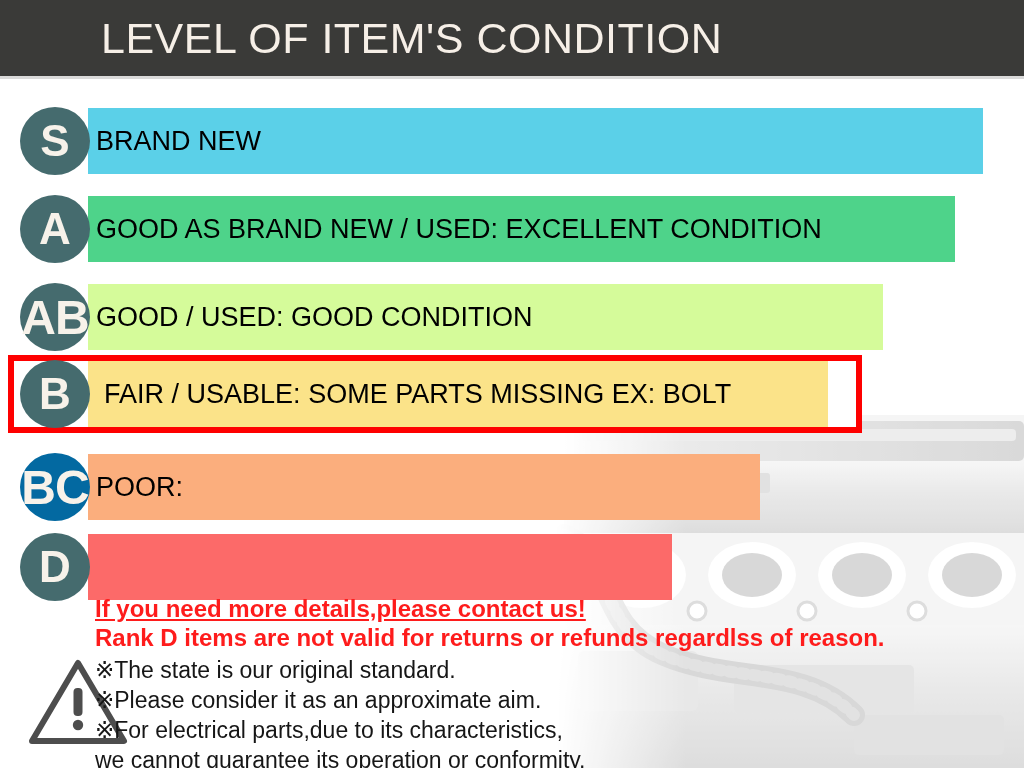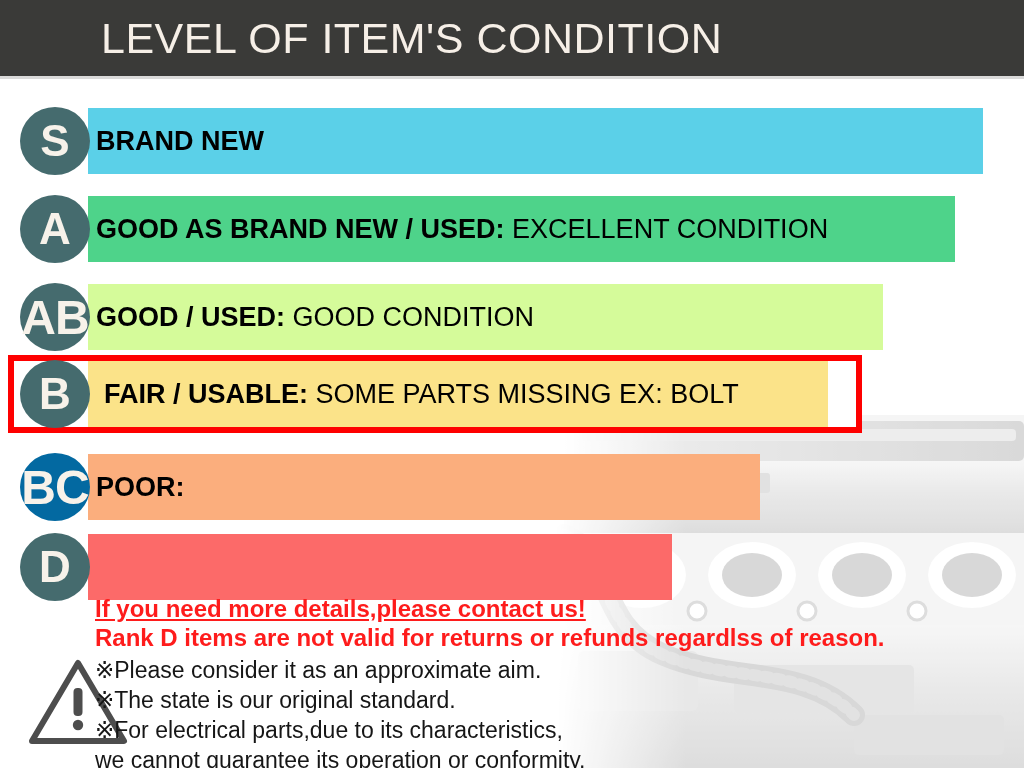--- a/index.html
+++ b/index.html
@@ -47,21 +47,21 @@
     color:#f7f2ea;font-weight:700;
     font-family:"Liberation Sans","DejaVu Sans",sans-serif;
   }
   .badge.one{font-size:44px;}
   .badge.two{font-size:48px;letter-spacing:-1px;}
   .bar-text{
     position:absolute;top:0;height:100%;
     display:flex;align-items:center;
     font-size:27px;color:#000;white-space:nowrap;
   }
-  .bar-text b{font-weight:700;margin-right:.28em;}
+  .bar-text b{font-weight:400;margin-right:.28em;}
   .bar-text span.reg{font-weight:400;}
 
   
   .highlight{
     position:absolute;left:8px;top:355px;width:854px;height:78px;
     border:6px solid #fe0000;box-sizing:border-box;background:#fff;
   }
 
   
   .notice{
@@ -190,19 +190,19 @@
   <div class="notice l1">If you need more details,please contact us!</div>
   <div class="notice l2">Rank D items are not valid for returns or refunds regardlss of reason.</div>
 
   <svg class="warn-icon" viewBox="0 0 104 92">
     <path d="M52 8 L98 86 L6 86 Z" fill="none" stroke="#4d4d4d" stroke-width="6" stroke-linejoin="round"></path>
     <rect x="47.5" y="33" width="9" height="28" rx="4" fill="#4d4d4d"></rect>
     <circle cx="52" cy="70" r="5.2" fill="#4d4d4d"></circle>
   </svg>
 
   <div class="notes" id="notes-list">
+      <div>※The state is our original standard.</div>
       <div>※Please consider it as an approximate aim.</div>
-      <div>※The state is our original standard.</div>
       <div>※For electrical parts,due to its characteristics,</div>
       <div>we cannot guarantee its operation or conformity.</div>
     </div>
 
 </div>
 
 </body></html>

